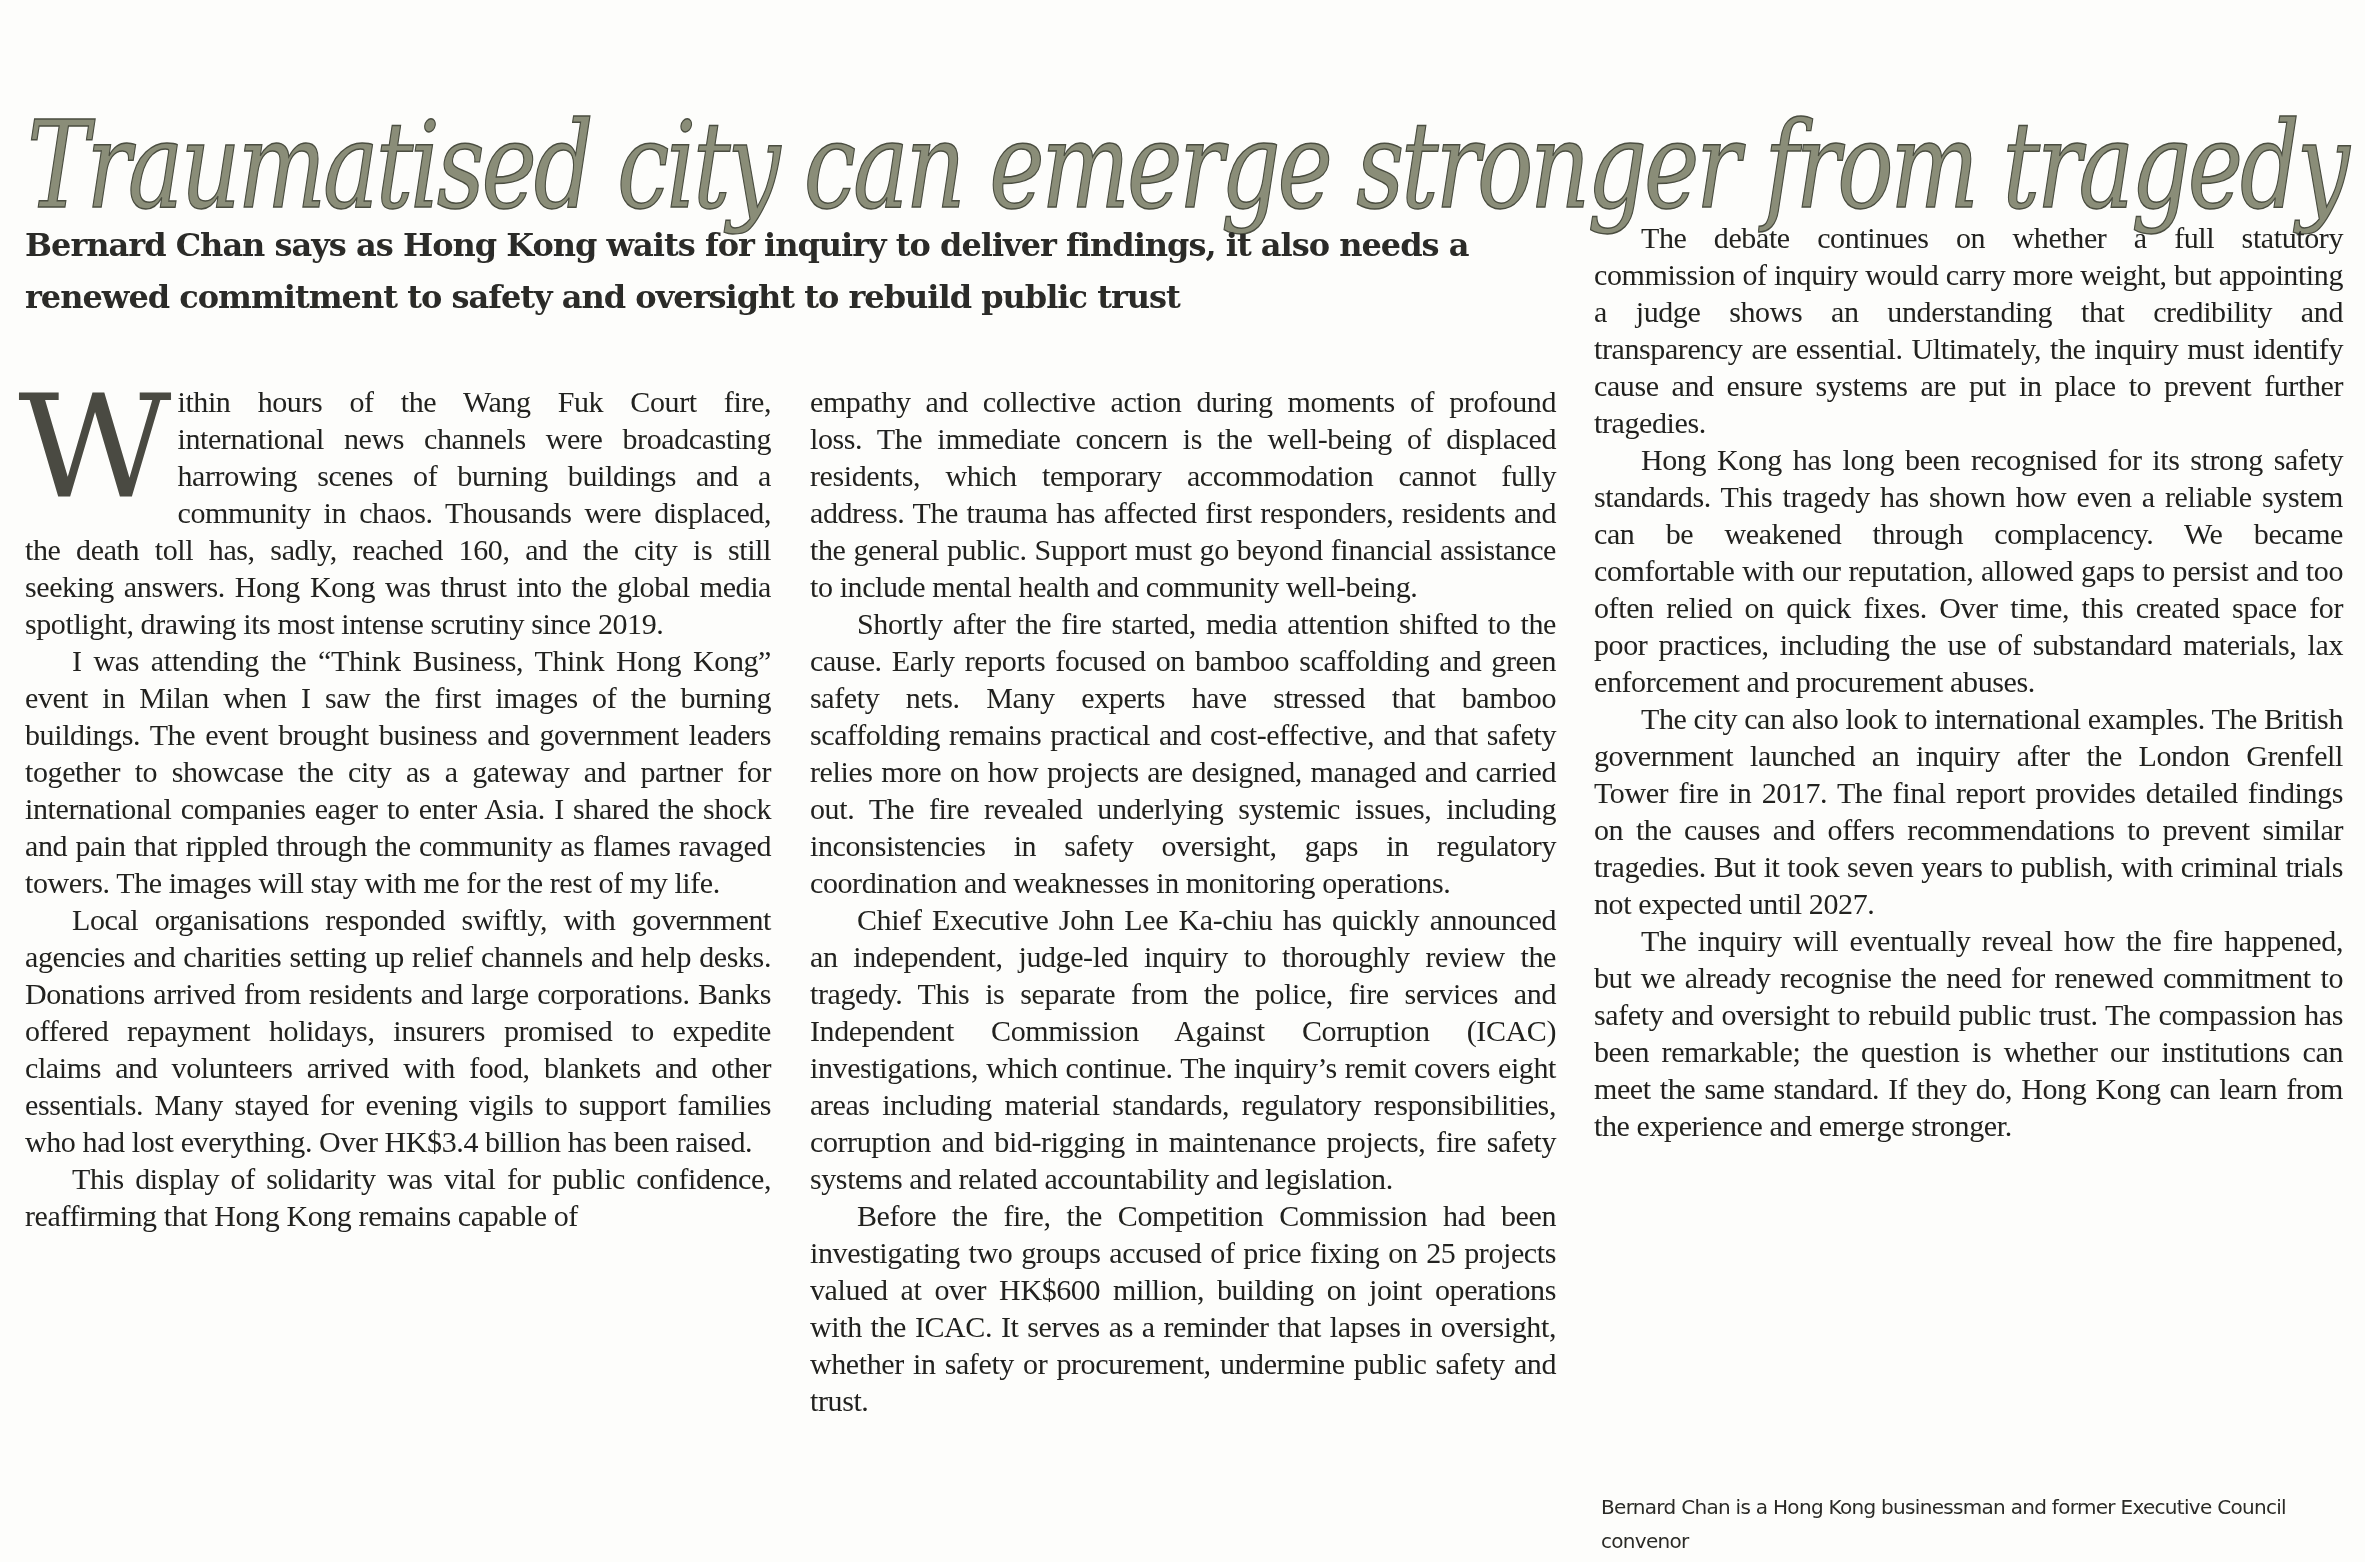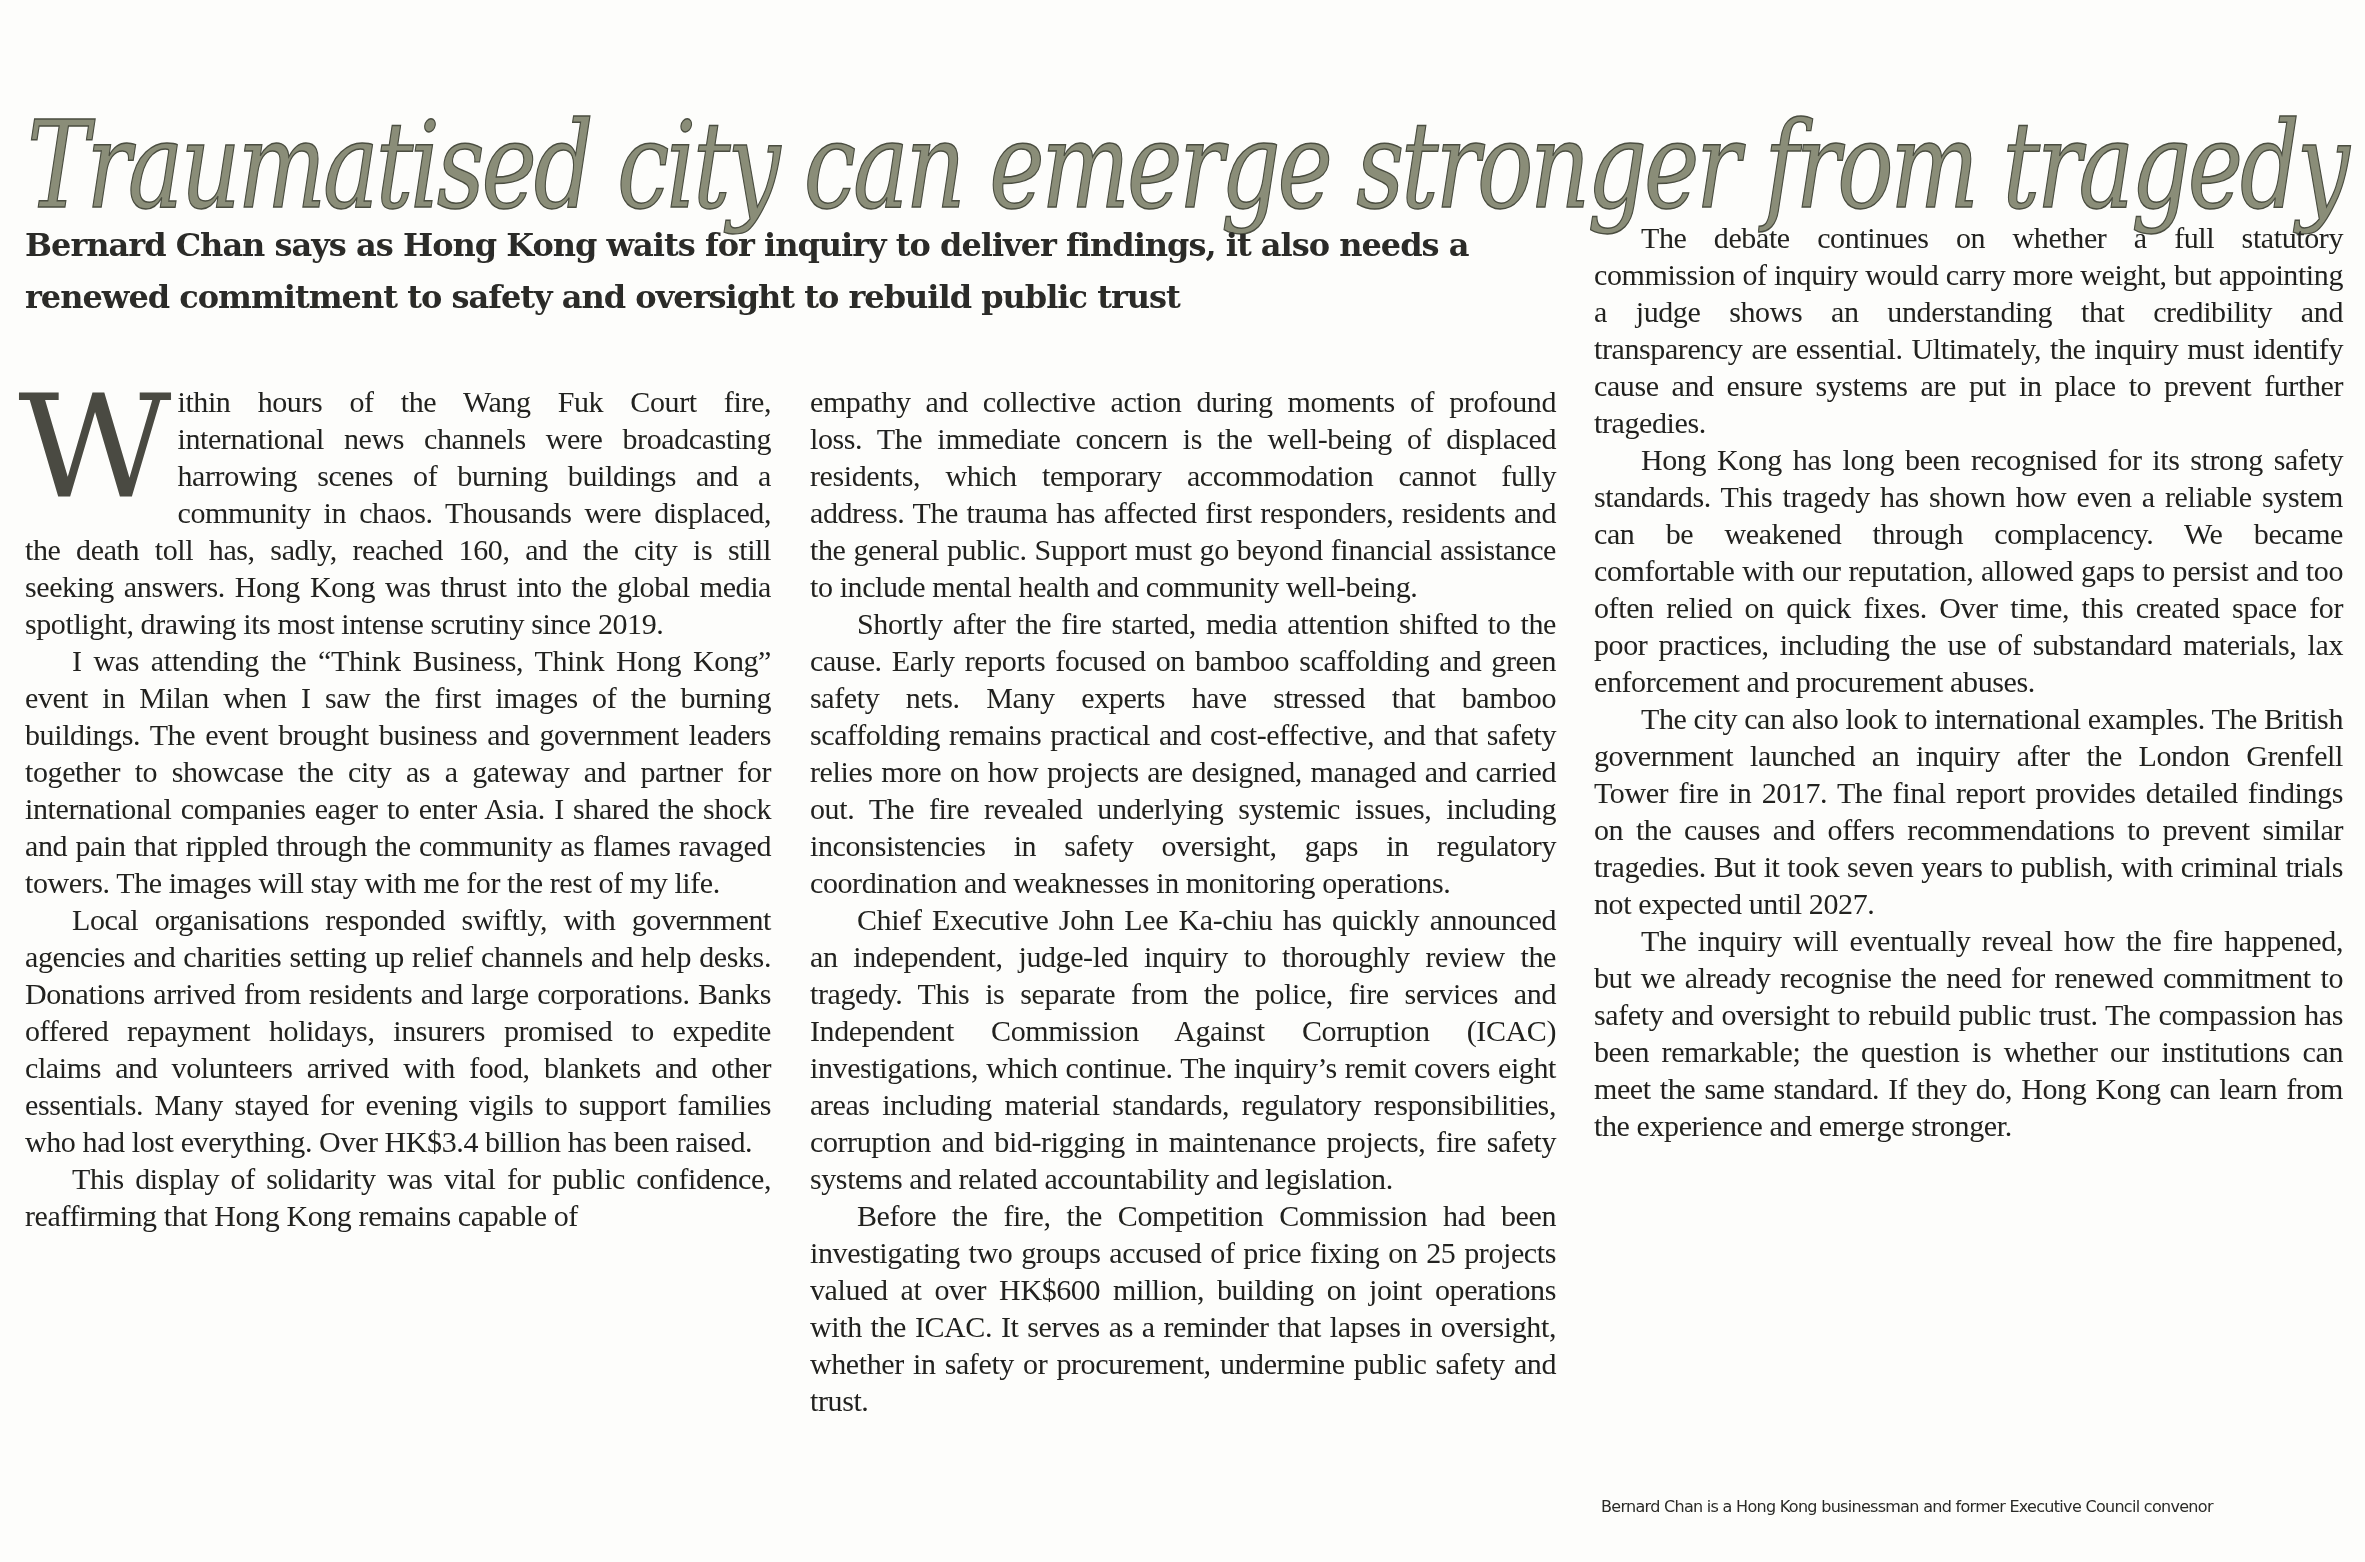--- a/index.html
+++ b/index.html
@@ -26,21 +26,21 @@
   .col2 { left: 810px; }
   .col3 { left: 1594px; width: 749px; }
   .col p { margin: 0; text-indent: 47px; }
   .col p.first { text-indent: 0; }
   .dropcap {
     float: left; font-family: "DejaVu Serif", serif; font-size: 142px; line-height: 116px;
     margin: 5.5px 9.6px -4.1px -2.7px; color: #4a4a42; transform: scaleX(1.05);
   }
   .bio {
     position: absolute; left: 1601px; top: 1490px; width: 746px;
-    font-family: "DejaVu Sans", sans-serif; font-size: 16px; line-height: 34px;
+    font-family: "DejaVu Sans", sans-serif; font-size: 20px; line-height: 34px;
     color: #2a2a26; letter-spacing: -0.7px;
   }
 </style>
 </head>
 <body>
 
 <h1 class="headline">Traumatised city can emerge stronger from tragedy</h1>
 
 <div class="standfirst">Bernard Chan says as Hong Kong waits for inquiry to deliver findings, it also needs a renewed commitment to safety and oversight to rebuild public trust</div>
 

